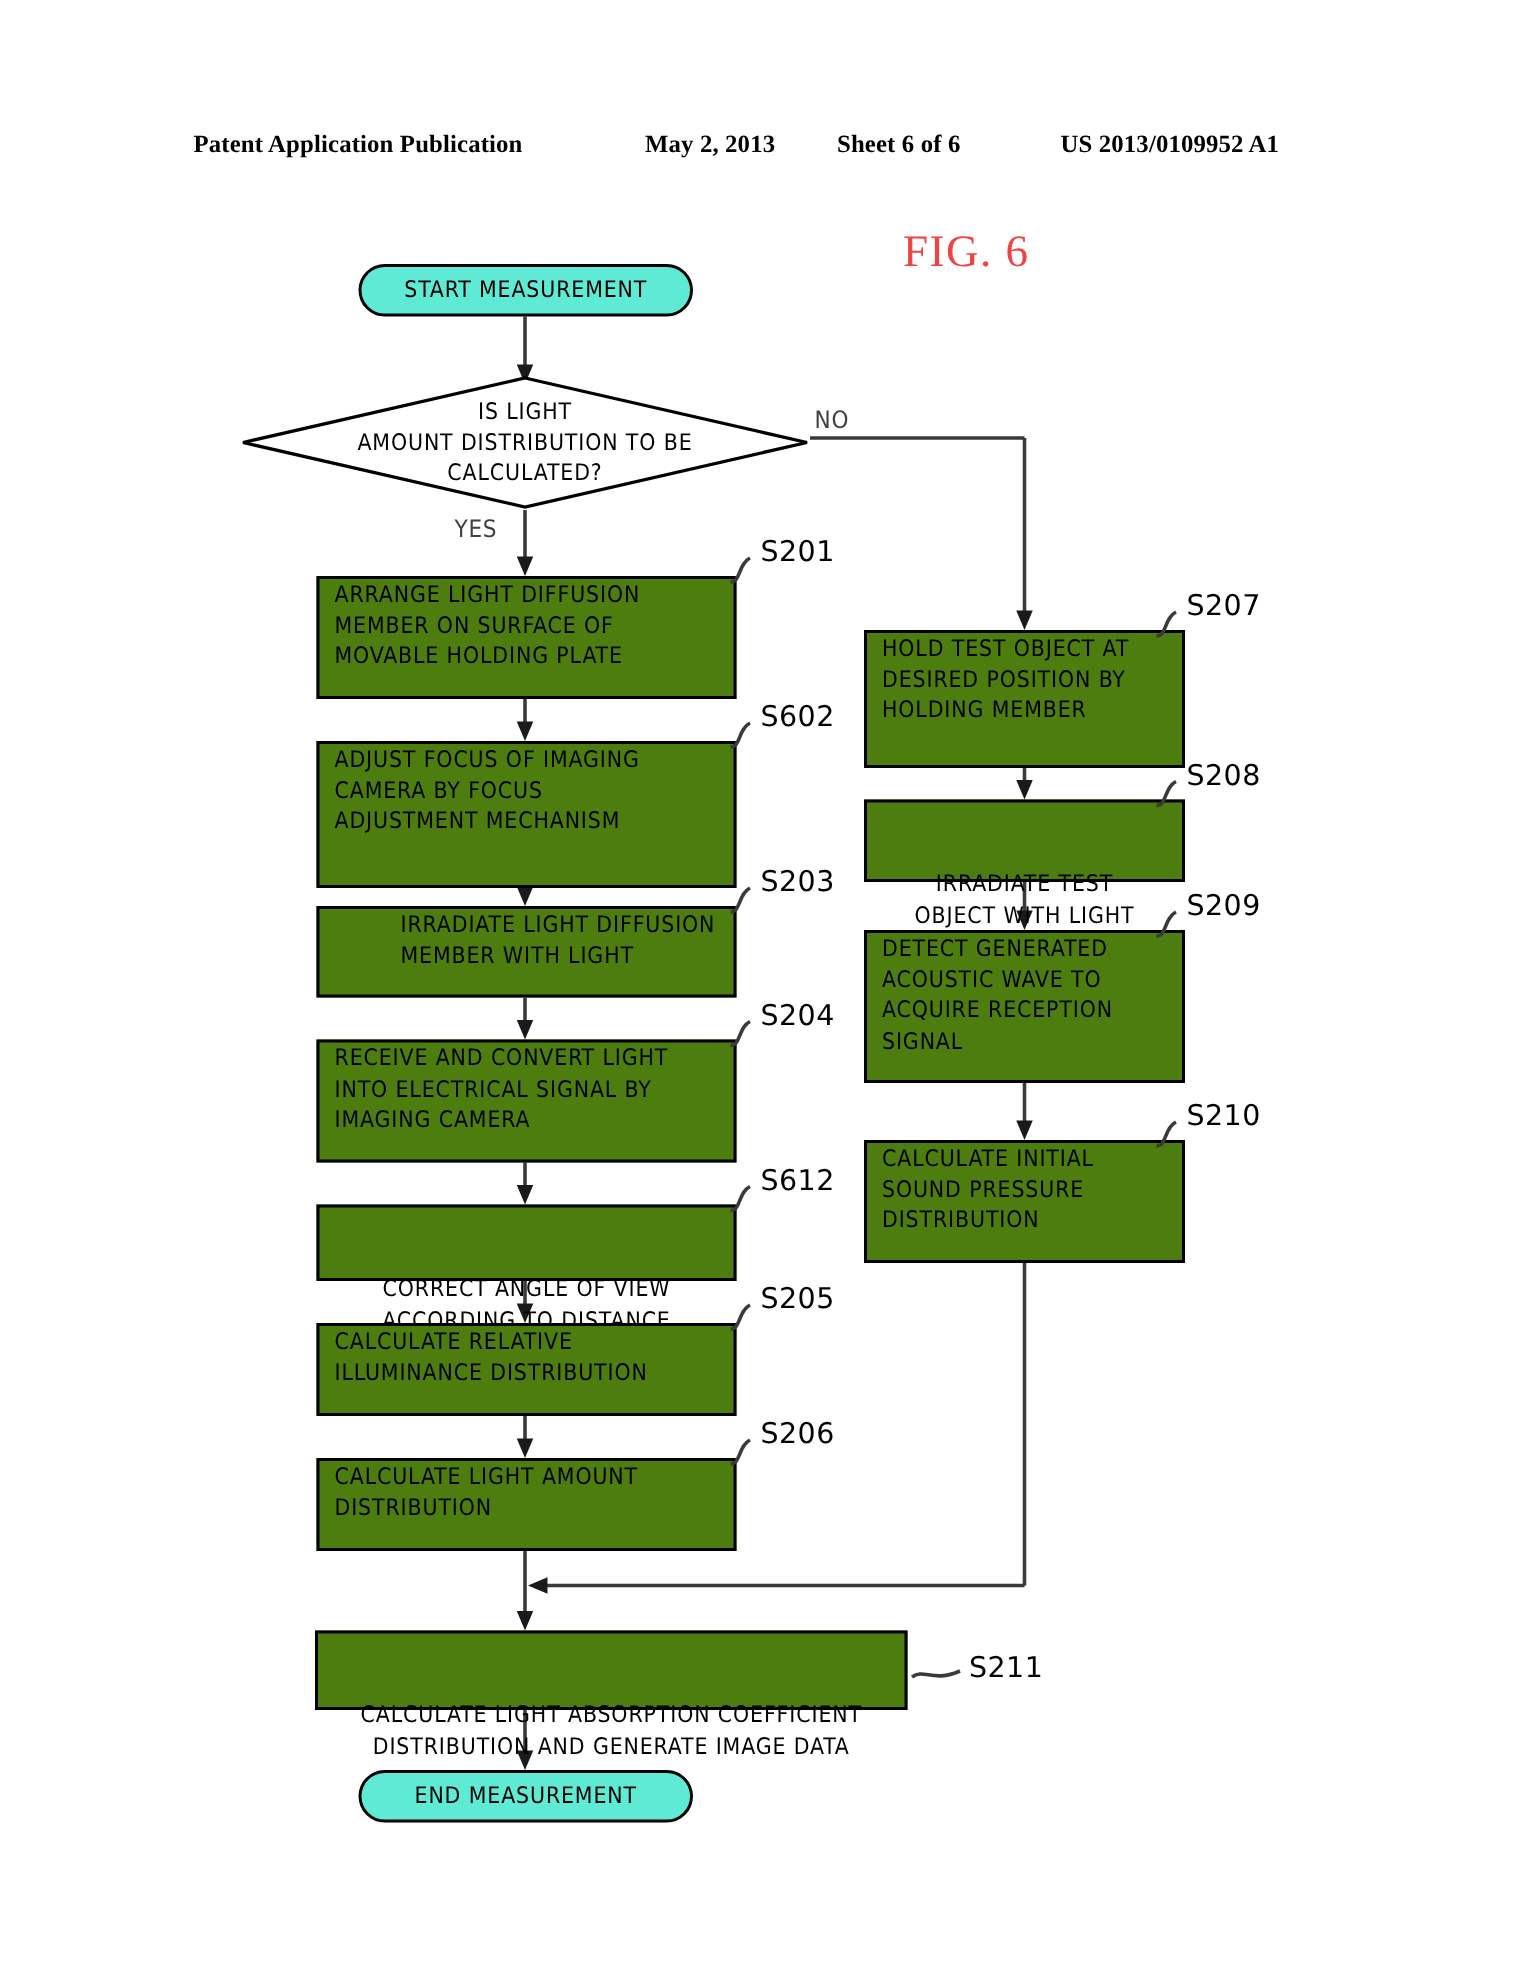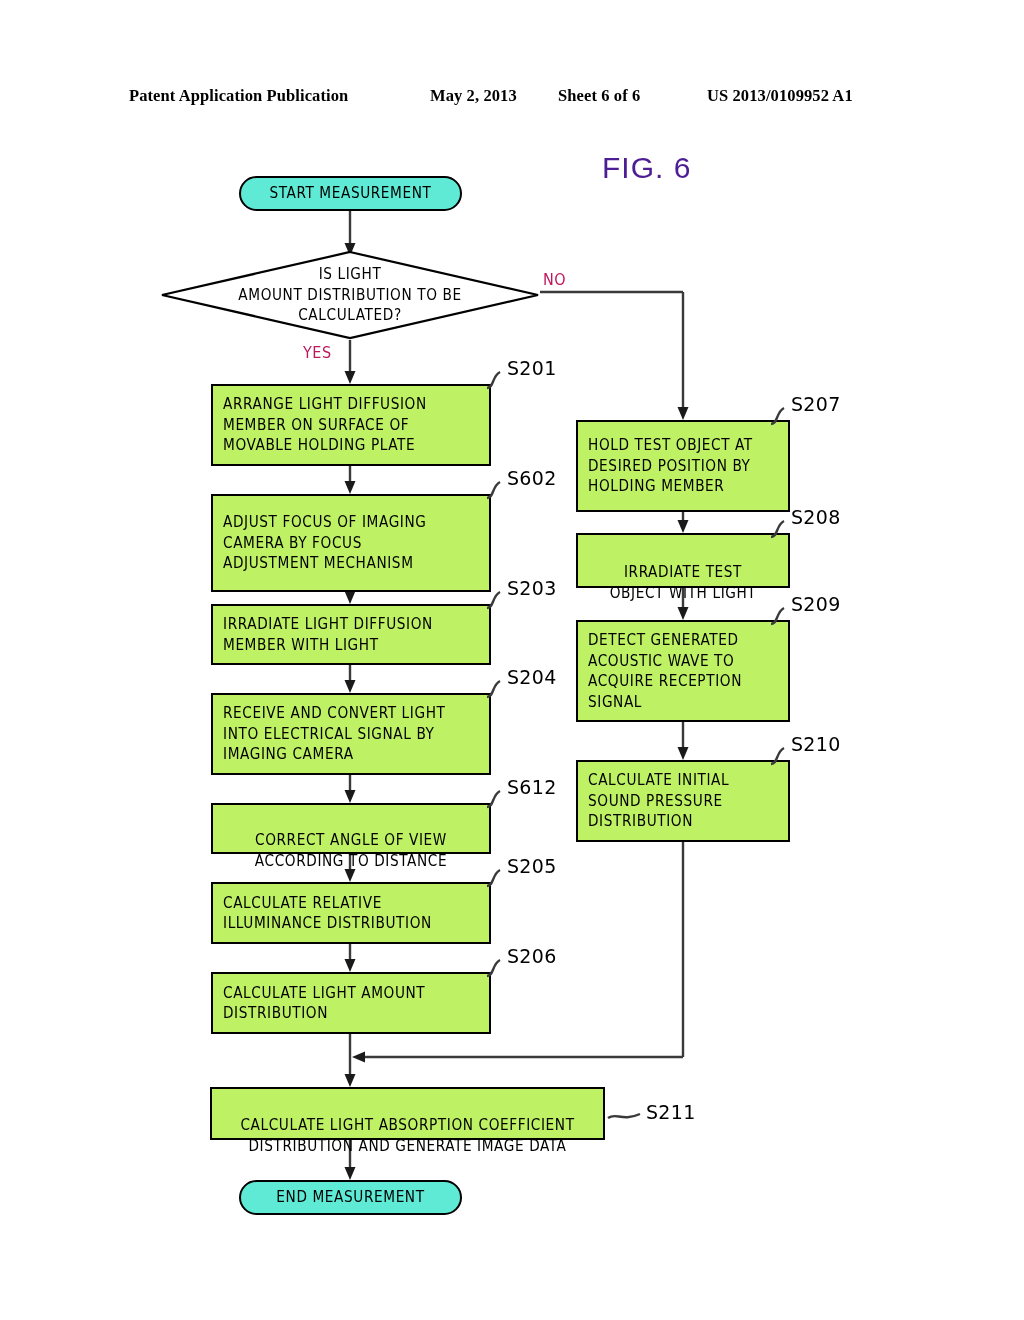--- a/index.html
+++ b/index.html
@@ -36,24 +36,24 @@
   .hdr-pub   { left: 129px; }
   .hdr-date  { left: 430px; }
   .hdr-sheet { left: 558px; }
   .hdr-num   { left: 707px; }
 
   
   .fig-label {
     position: absolute;
     left: 602px;
     top: 151px;
-    font-family: Liberation Sans, sans-serif;
+    font-family: Liberation Serif, serif;
     font-size: 30px;
     letter-spacing: 1px;
-    color: #4c1d95;
+    color: #ef4444;
   }
 
   
   .flowtext {
     font-family: "DejaVu Sans Condensed", "Liberation Sans Narrow", "Liberation Sans", sans-serif;
     font-size: 15.2px;
     line-height: 20.5px;
     letter-spacing: 0.6px;
     color: #000;
     white-space: pre-line;
@@ -69,25 +69,24 @@
     align-items: center;
     justify-content: center;
     box-sizing: border-box;
   }
   .terminator .flowtext { text-align: center; }
 
   
   .pbox {
     position: absolute;
     border: 2.2px solid #000;
-    background: #bef264;
+    background: #4d7c0f;
     box-sizing: border-box;
     display: flex;
     flex-direction: column;
-    justify-content: center;
   }
   .pbox .flowtext { padding: 0 10px; text-align: left; }
   .pbox.center .flowtext { text-align: center; padding: 0 6px; margin-top: 44px; }
 
   
   .diamond-wrap {
     position: absolute;
   }
   .diamond-wrap svg { display: block; }
   .diamond-text {
@@ -109,21 +108,21 @@
     color: #000;
     white-space: nowrap;
   }
 
   
   .branchlabel {
     position: absolute;
     font-family: "DejaVu Sans Condensed", "Liberation Sans", sans-serif;
     font-size: 16px;
     letter-spacing: 0.5px;
-    color: #be185d;
+    color: #404040;
     white-space: nowrap;
   }
 
   
   .connectors {
     position: absolute;
     left: 0; top: 0;
     width: 1024px;
     height: 1320px;
     pointer-events: none;
@@ -229,21 +228,21 @@
   <div class="pbox" style="left:211px; top:494px; width:280px; height:98px;">
     <div class="flowtext">ADJUST FOCUS OF IMAGING
 CAMERA BY FOCUS
 ADJUSTMENT MECHANISM</div>
   </div>
   <div class="steptag" style="left:507px; top:467px;">S602</div>
   <svg class="connectors" width="1024" height="1320" viewBox="0 0 1024 1320">
     <path d="M487,498 C494,498 492,486 500,482" stroke="#000" stroke-width="2"></path>
   </svg>
 
-  <div class="pbox" style="left:211px; top:604px; width:280px; height:61px;">
+  <div class="pbox" style="left:211px; top:604px; width:280px; height:61px;padding-left:44px;">
     <div class="flowtext">IRRADIATE LIGHT DIFFUSION
 MEMBER WITH LIGHT</div>
   </div>
   <div class="steptag" style="left:507px; top:577px;">S203</div>
   <svg class="connectors" width="1024" height="1320" viewBox="0 0 1024 1320">
     <path d="M487,608 C494,608 492,596 500,592" stroke="#000" stroke-width="2"></path>
   </svg>
 
   <div class="pbox" style="left:211px; top:693px; width:280px; height:82px;">
     <div class="flowtext">RECEIVE AND CONVERT LIGHT

